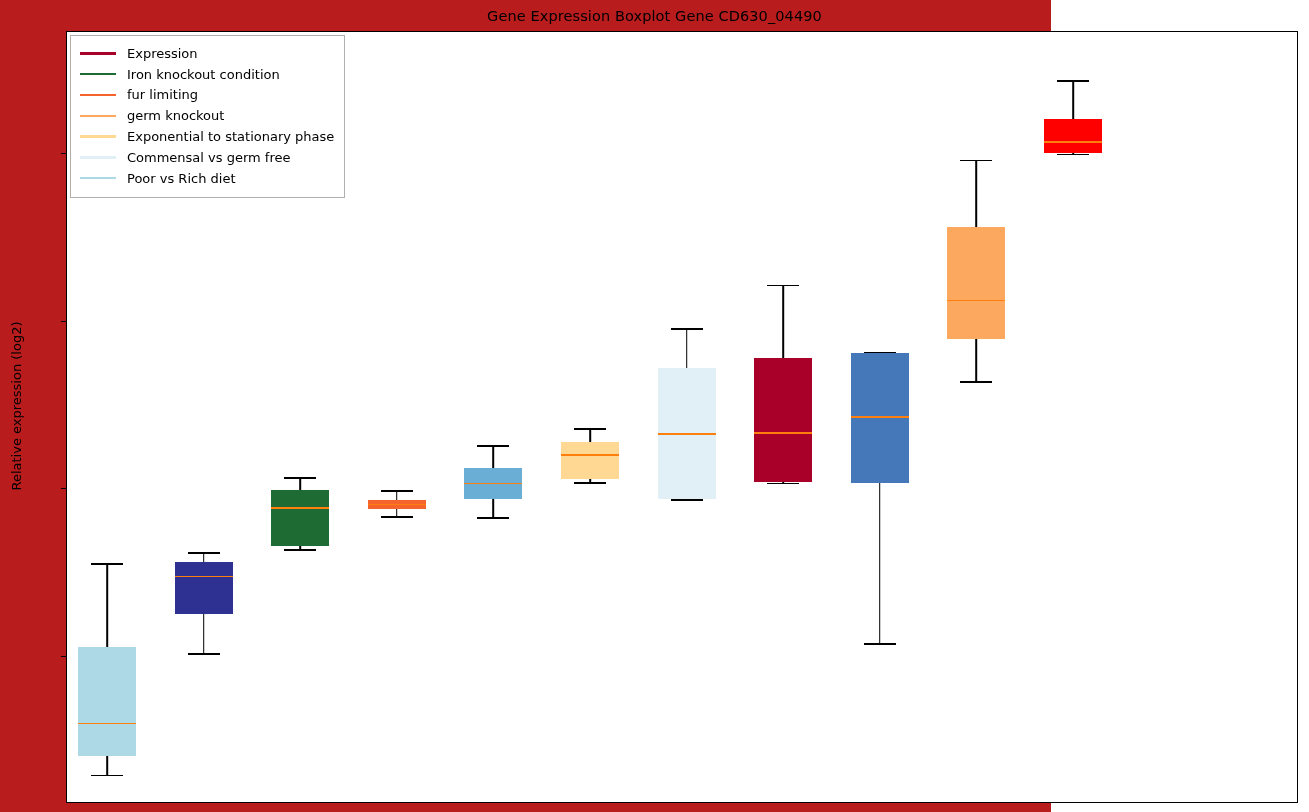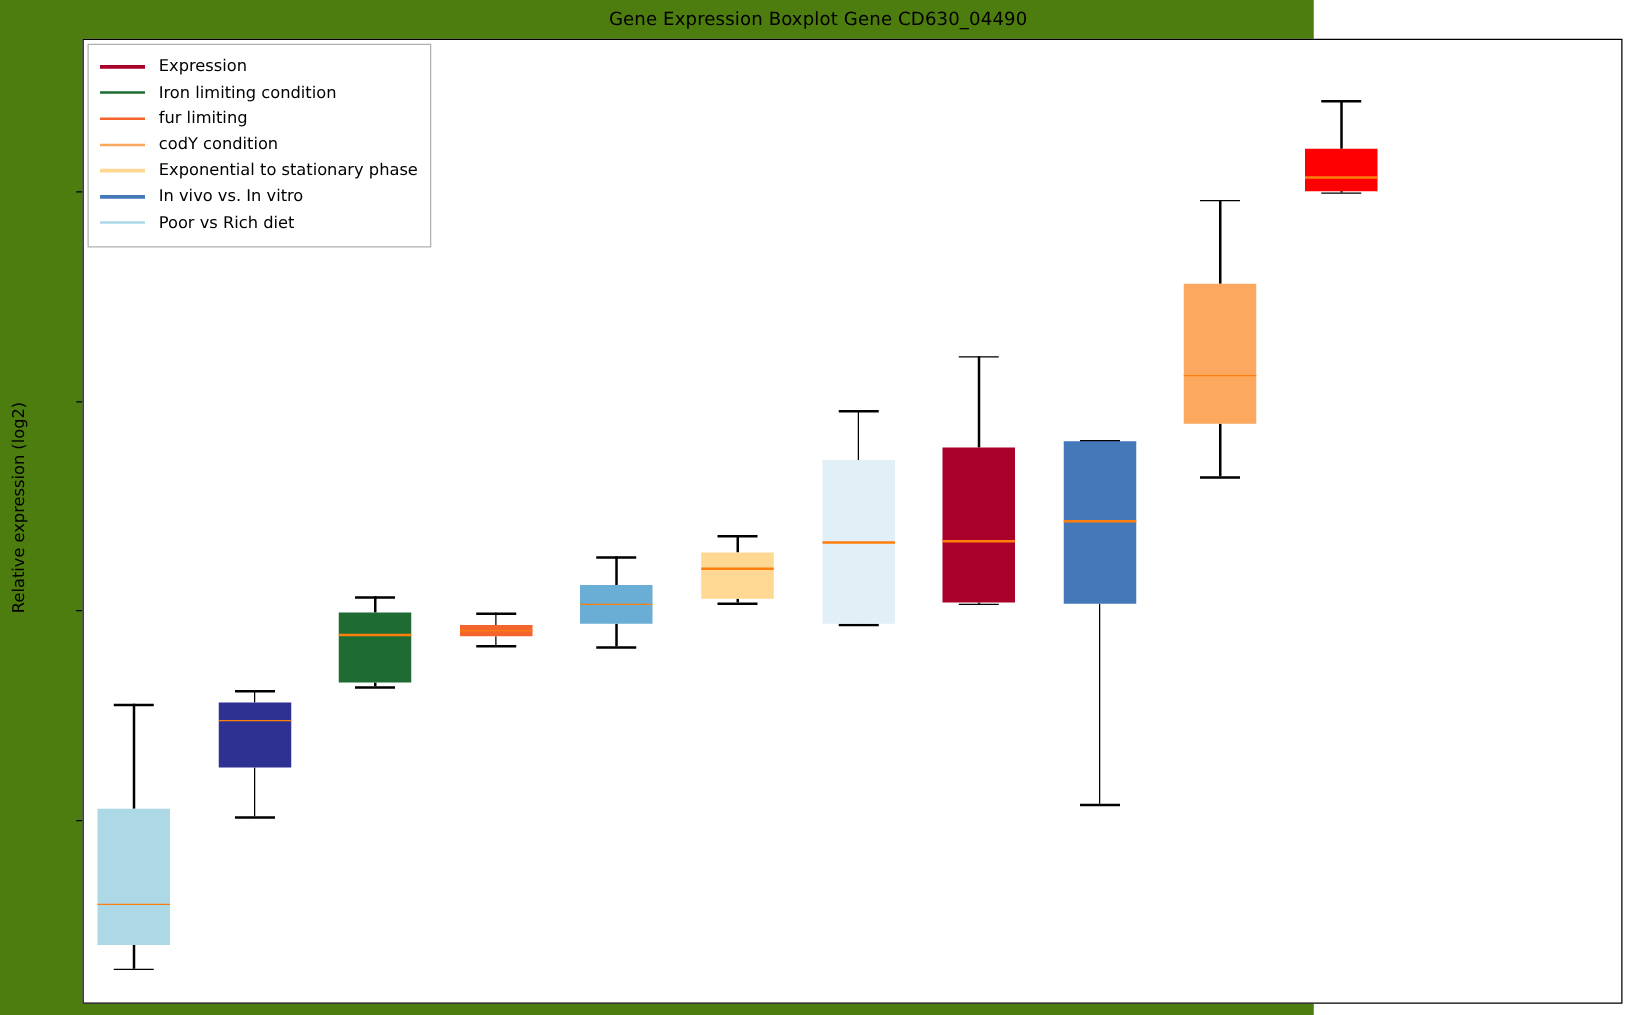--- a/index.html
+++ b/index.html
@@ -1,17 +1,17 @@
 <!DOCTYPE html>
 <html><head>
 <meta charset="utf-8">
 <style>
   html,body{margin:0;padding:0;background:#ffffff;}
   body{width:1309px;height:812px;font-family:"DejaVu Sans","Liberation Sans",sans-serif;overflow:hidden;}
-  #root{position:relative;width:1051px;height:812px;background:#4d7c0f;}
+  #root{position:relative;width:1051px;height:812px;background:#b91c1c;}
 
   #chart-title{
     position:absolute;left:0;top:8px;width:1309px;text-align:center;
     font-size:14.5px;color:#000;letter-spacing:.1px;
   }
 
   #ylabel{
     position:absolute;left:6px;top:0;height:812px;width:20px;
   }
   #ylabel span{
@@ -160,37 +160,37 @@
       </div>
   </div>
 
   <div id="legend">
       <div class="legend-row">
         <div class="legend-swatch" style="background: rgb(168, 0, 40);"></div>
         <div class="legend-text">Expression</div>
       </div>
       <div class="legend-row">
         <div class="legend-swatch" style="background: rgb(30, 107, 51);"></div>
-        <div class="legend-text">Iron limiting condition</div>
+        <div class="legend-text">Iron knockout condition</div>
       </div>
       <div class="legend-row">
         <div class="legend-swatch" style="background: rgb(244, 100, 44);"></div>
         <div class="legend-text">fur limiting</div>
       </div>
       <div class="legend-row">
         <div class="legend-swatch" style="background: rgb(252, 168, 94);"></div>
-        <div class="legend-text">codY condition</div>
+        <div class="legend-text">germ knockout</div>
       </div>
       <div class="legend-row">
         <div class="legend-swatch" style="background: rgb(255, 216, 148);"></div>
         <div class="legend-text">Exponential to stationary phase</div>
       </div>
       <div class="legend-row">
-        <div class="legend-swatch" style="background: rgb(68, 120, 184);"></div>
-        <div class="legend-text">In vivo vs. In vitro</div>
+        <div class="legend-swatch" style="background: rgb(225, 240, 247);"></div>
+        <div class="legend-text">Commensal vs germ free</div>
       </div>
       <div class="legend-row">
         <div class="legend-swatch" style="background: rgb(173, 216, 230);"></div>
         <div class="legend-text">Poor vs Rich diet</div>
       </div>
     </div>
 
 </div>
 
 </body></html>

